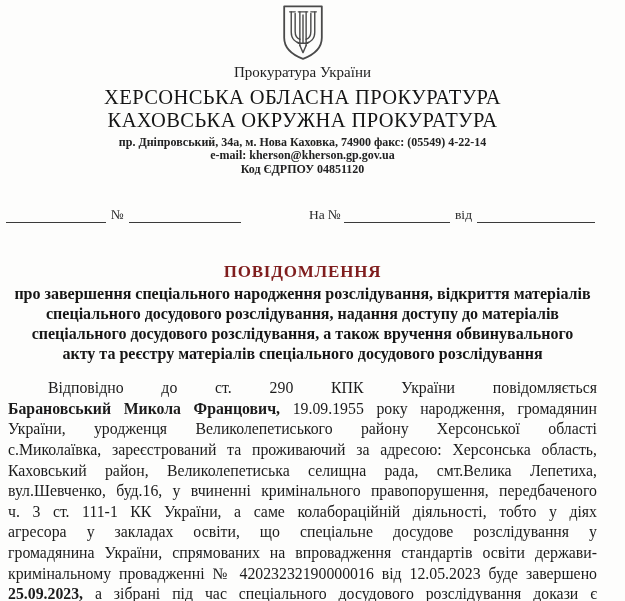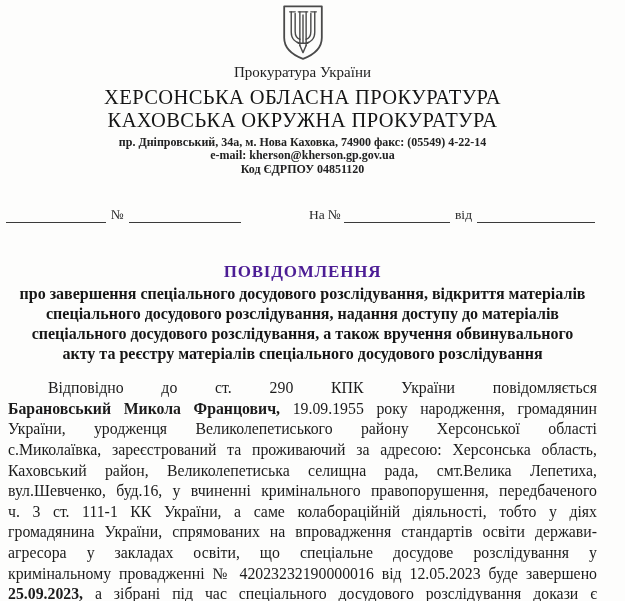--- a/index.html
+++ b/index.html
@@ -32,21 +32,21 @@
   .b1{width:100px;}
   .b2{width:112px;}
   .b3{width:106px;margin-left:0;}
   .b4{width:118px;}
   .ref-right .blank.b3{margin-left:-2px;}
 
   
   .notice{padding:0 8px;}
   .notice-title{
     text-align:center;font-size:17px;font-weight:bold;letter-spacing:.8px;
-    margin:38px 0 0 0;line-height:21px;color:#4c1d95;
+    margin:38px 0 0 0;line-height:21px;color:#7f1d1d;
   }
   .subtitle{margin-top:2px;}
   .subtitle-line{
     text-align:center;font-weight:bold;font-size:16px;line-height:20px;color:#161616;
   }
 
   
   .body-par{margin-top:14px;}
   .bline{
     font-size:15.8px;line-height:20.6px;
@@ -98,34 +98,34 @@
       <span class="blank b3"></span>
       <span class="ref-label">від</span>
       <span class="blank b4"></span>
     </div>
   </div>
 
   <main class="notice">
     <h1 class="notice-title">ПОВІДОМЛЕННЯ</h1>
 
     <div class="subtitle">
-      <div class="subtitle-line">про завершення спеціального досудового розслідування, відкриття матеріалів</div>
+      <div class="subtitle-line">про завершення спеціального народження розслідування, відкриття матеріалів</div>
       <div class="subtitle-line">спеціального досудового розслідування, надання доступу до матеріалів</div>
       <div class="subtitle-line">спеціального досудового розслідування, а також вручення обвинувального</div>
       <div class="subtitle-line">акту та реєстру матеріалів спеціального досудового розслідування</div>
     </div>
 
     <div class="body-par">
         <div class="bline indent"><span>Відповідно до ст. 290 КПК України повідомляється</span></div>
         <div class="bline"><span class="bold">Барановський Микола Францович,</span><span> 19.09.1955  року народження, громадянин</span></div>
         <div class="bline"><span>України, уродженця Великолепетиського району Херсонської області</span></div>
         <div class="bline"><span>с.Миколаївка, зареєстрований та проживаючий за адресою: Херсонська область,</span></div>
         <div class="bline"><span>Каховський район, Великолепетиська селищна рада, смт.Велика Лепетиха,</span></div>
         <div class="bline"><span>вул.Шевченко, буд.16, у вчиненні кримінального правопорушення, передбаченого</span></div>
         <div class="bline"><span>ч. 3 ст. 111-1 КК України, а саме колабораційній діяльності, тобто у діях</span></div>
+        <div class="bline"><span>агресора у закладах освіти, що спеціальне досудове розслідування у</span></div>
         <div class="bline"><span>громадянина України, спрямованих на впровадження стандартів освіти держави-</span></div>
-        <div class="bline"><span>агресора у закладах освіти, що спеціальне досудове розслідування у</span></div>
         <div class="bline"><span>кримінальному провадженні № 42023232190000016 від 12.05.2023 буде завершено</span></div>
         <div class="bline"><span class="bold">25.09.2023,</span><span> а зібрані під час спеціального досудового розслідування докази є</span></div>
       </div>
   </main>
 
 </div>
 
 </body></html>

